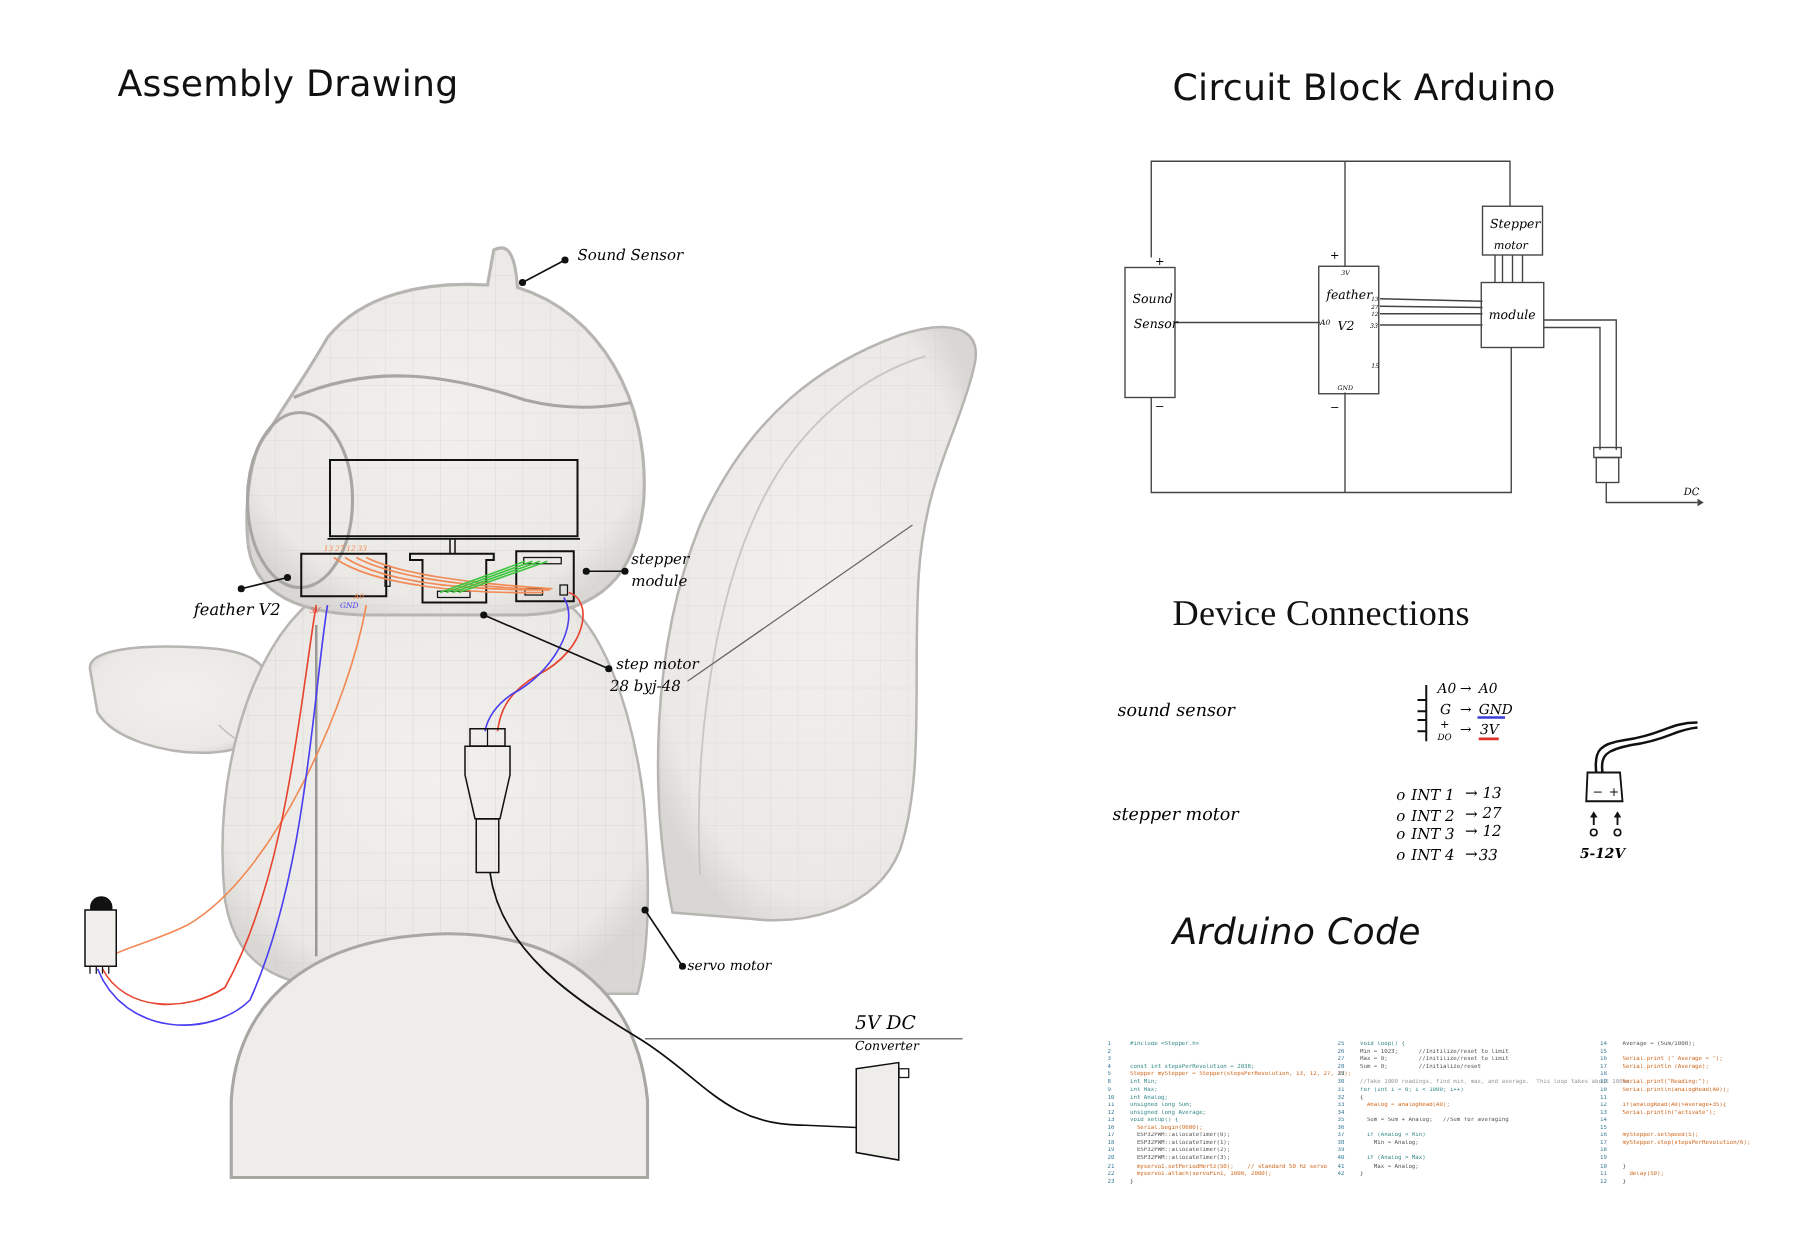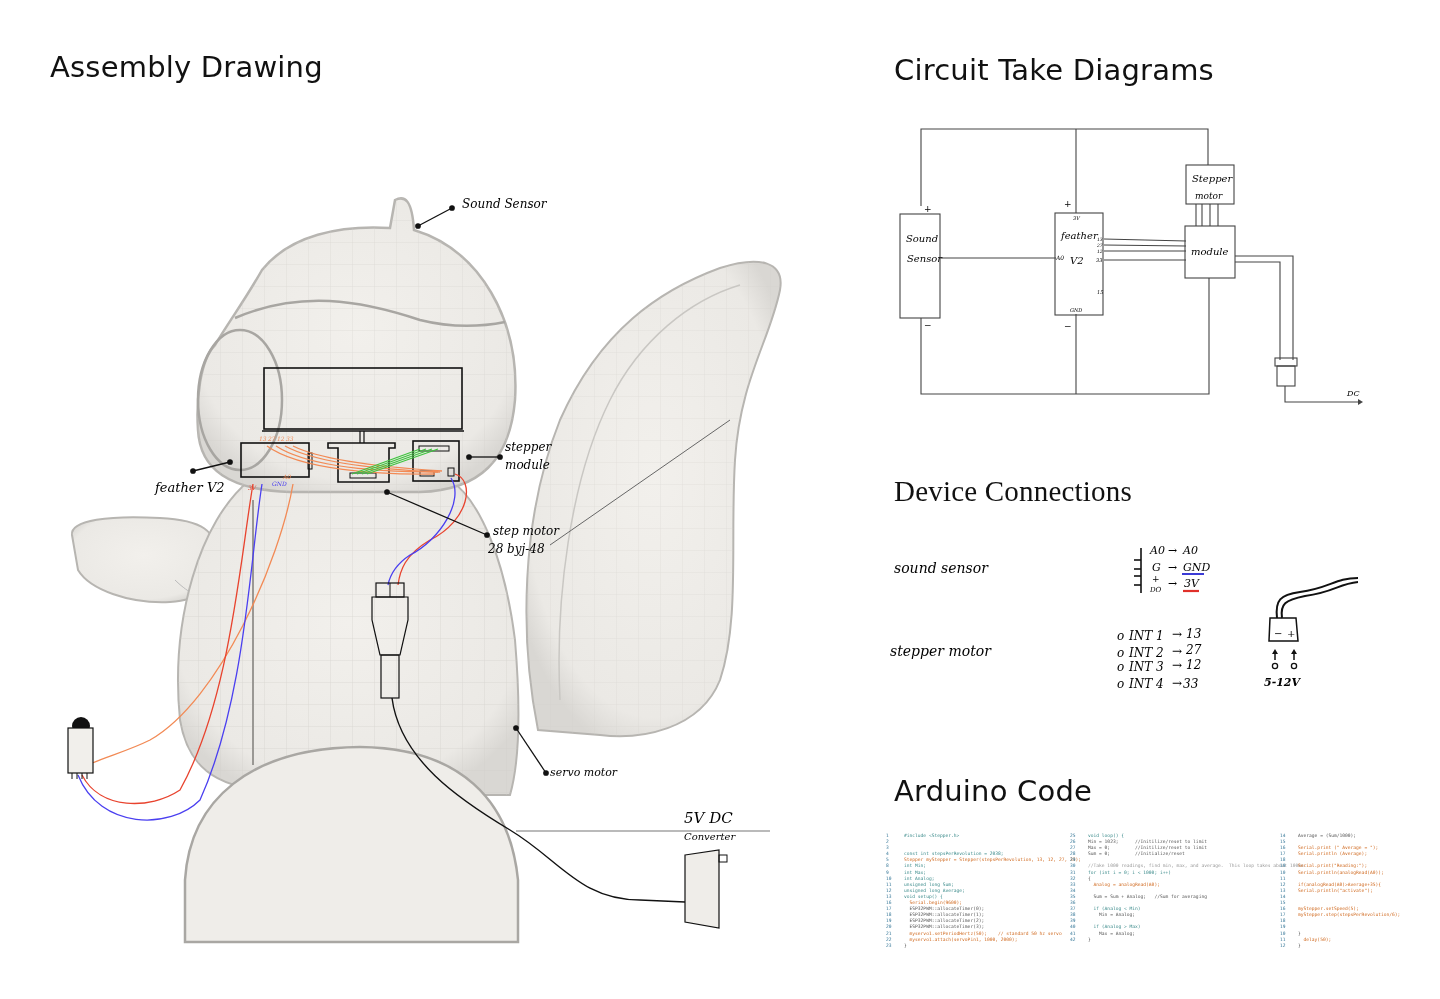--- a/index.html
+++ b/index.html
@@ -1,32 +1,32 @@
 <!DOCTYPE html>
 <html><head>
 <meta charset="utf-8">
 <style>
   html,body{margin:0;padding:0;background:#ffffff;}
   body{width:1440px;height:999px;position:relative;overflow:hidden;font-family:"DejaVu Sans",sans-serif;color:#111;}
-  .heading{position:absolute;font-family:"DejaVu Sans",sans-serif;font-size:29px;font-weight:400;color:#111;letter-spacing:0.2px;}
+  .heading{position:absolute;font-family:"DejaVu Sans",sans-serif;font-size:29px;font-weight:400;color:#111;letter-spacing:0.2px;margin-left:44px;}
   svg text{font-family:"DejaVu Serif",serif;font-style:italic;}
   .code-col{position:absolute;top:833px;font-family:"DejaVu Sans Mono",monospace;font-size:4.6px;line-height:6.1px;color:#555;white-space:pre;}
   .code-line{display:block;height:6.1px;overflow:hidden;}
   .ln{display:inline-block;width:18px;color:#3a7a9a;}
   .kw{color:#3a8a8a;}
   .fn{color:#d06a20;}
   .cm{color:#9a9a9a;}
 </style>
 </head>
 <body>
 
 <div class="heading" style="left:50px;top:50px;">Assembly Drawing</div>
-<div class="heading" style="left:894px;top:53px;">Circuit Take Diagrams</div>
+<div class="heading" style="left:894px;top:53px;">Circuit Block Arduino</div>
 <div class="heading" style="left:894px;top:475px;font-family:Liberation Serif, serif;">Device Connections</div>
-<div class="heading" style="left:894px;top:774px;">Arduino Code</div>
+<div class="heading" style="left:894px;top:728px;font-style:italic;">Arduino Code</div>
 
 <svg style="position:absolute;left:0;top:0;" width="870" height="999" viewBox="0 0 870 999">
   <defs>
     <pattern id="mesh" width="22" height="22" patternUnits="userSpaceOnUse">
       <path d="M0 0 L22 0 M0 0 L0 22" stroke="#cfcdc9" stroke-width="0.8" fill="none"></path>
     </pattern>
     <radialGradient id="shade" cx="50%" cy="45%" r="60%">
       <stop offset="0%" stop-color="#f2f0ec"></stop>
       <stop offset="85%" stop-color="#ebe9e5"></stop>
       <stop offset="100%" stop-color="#d9d7d3"></stop>

